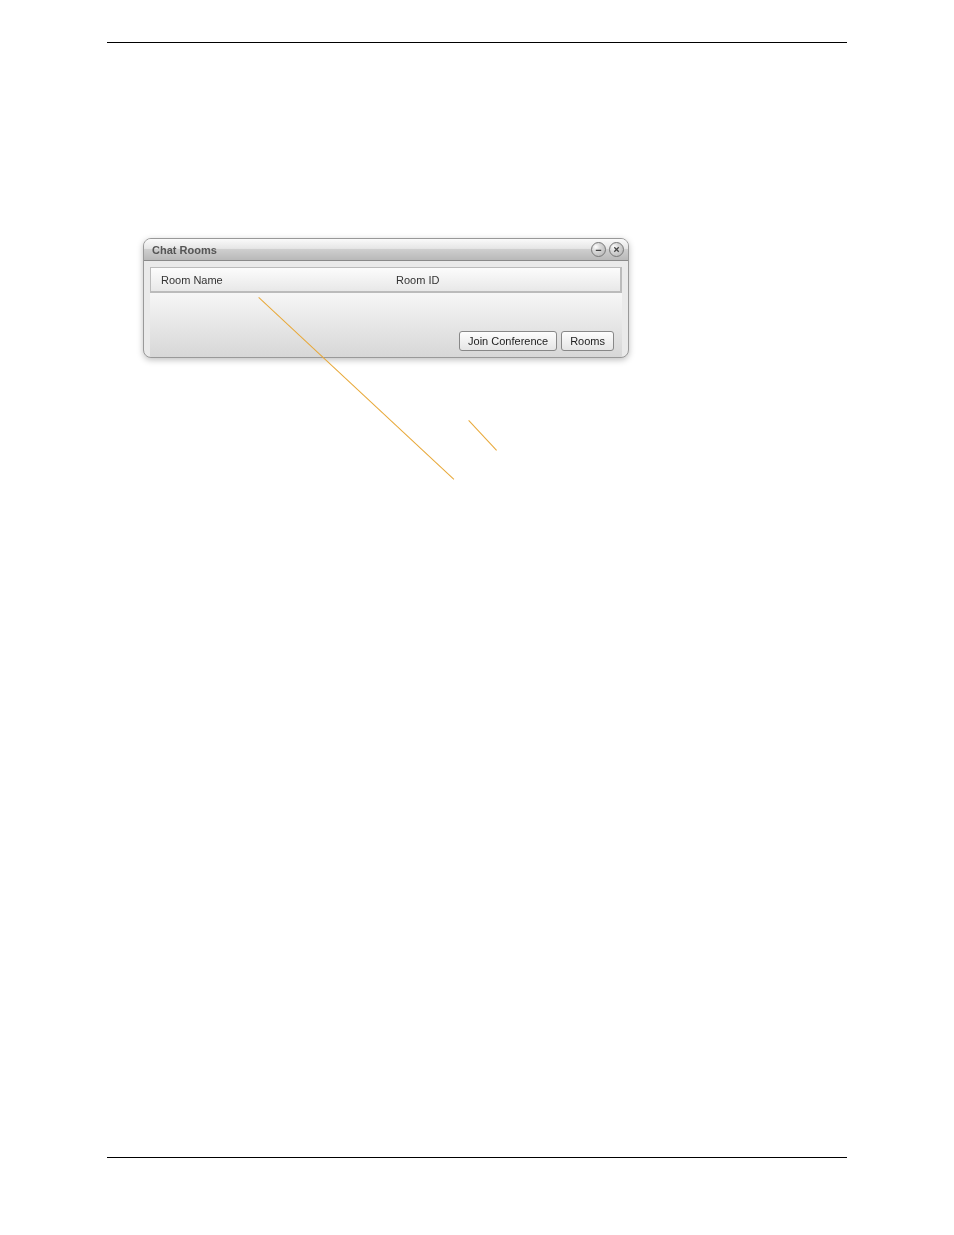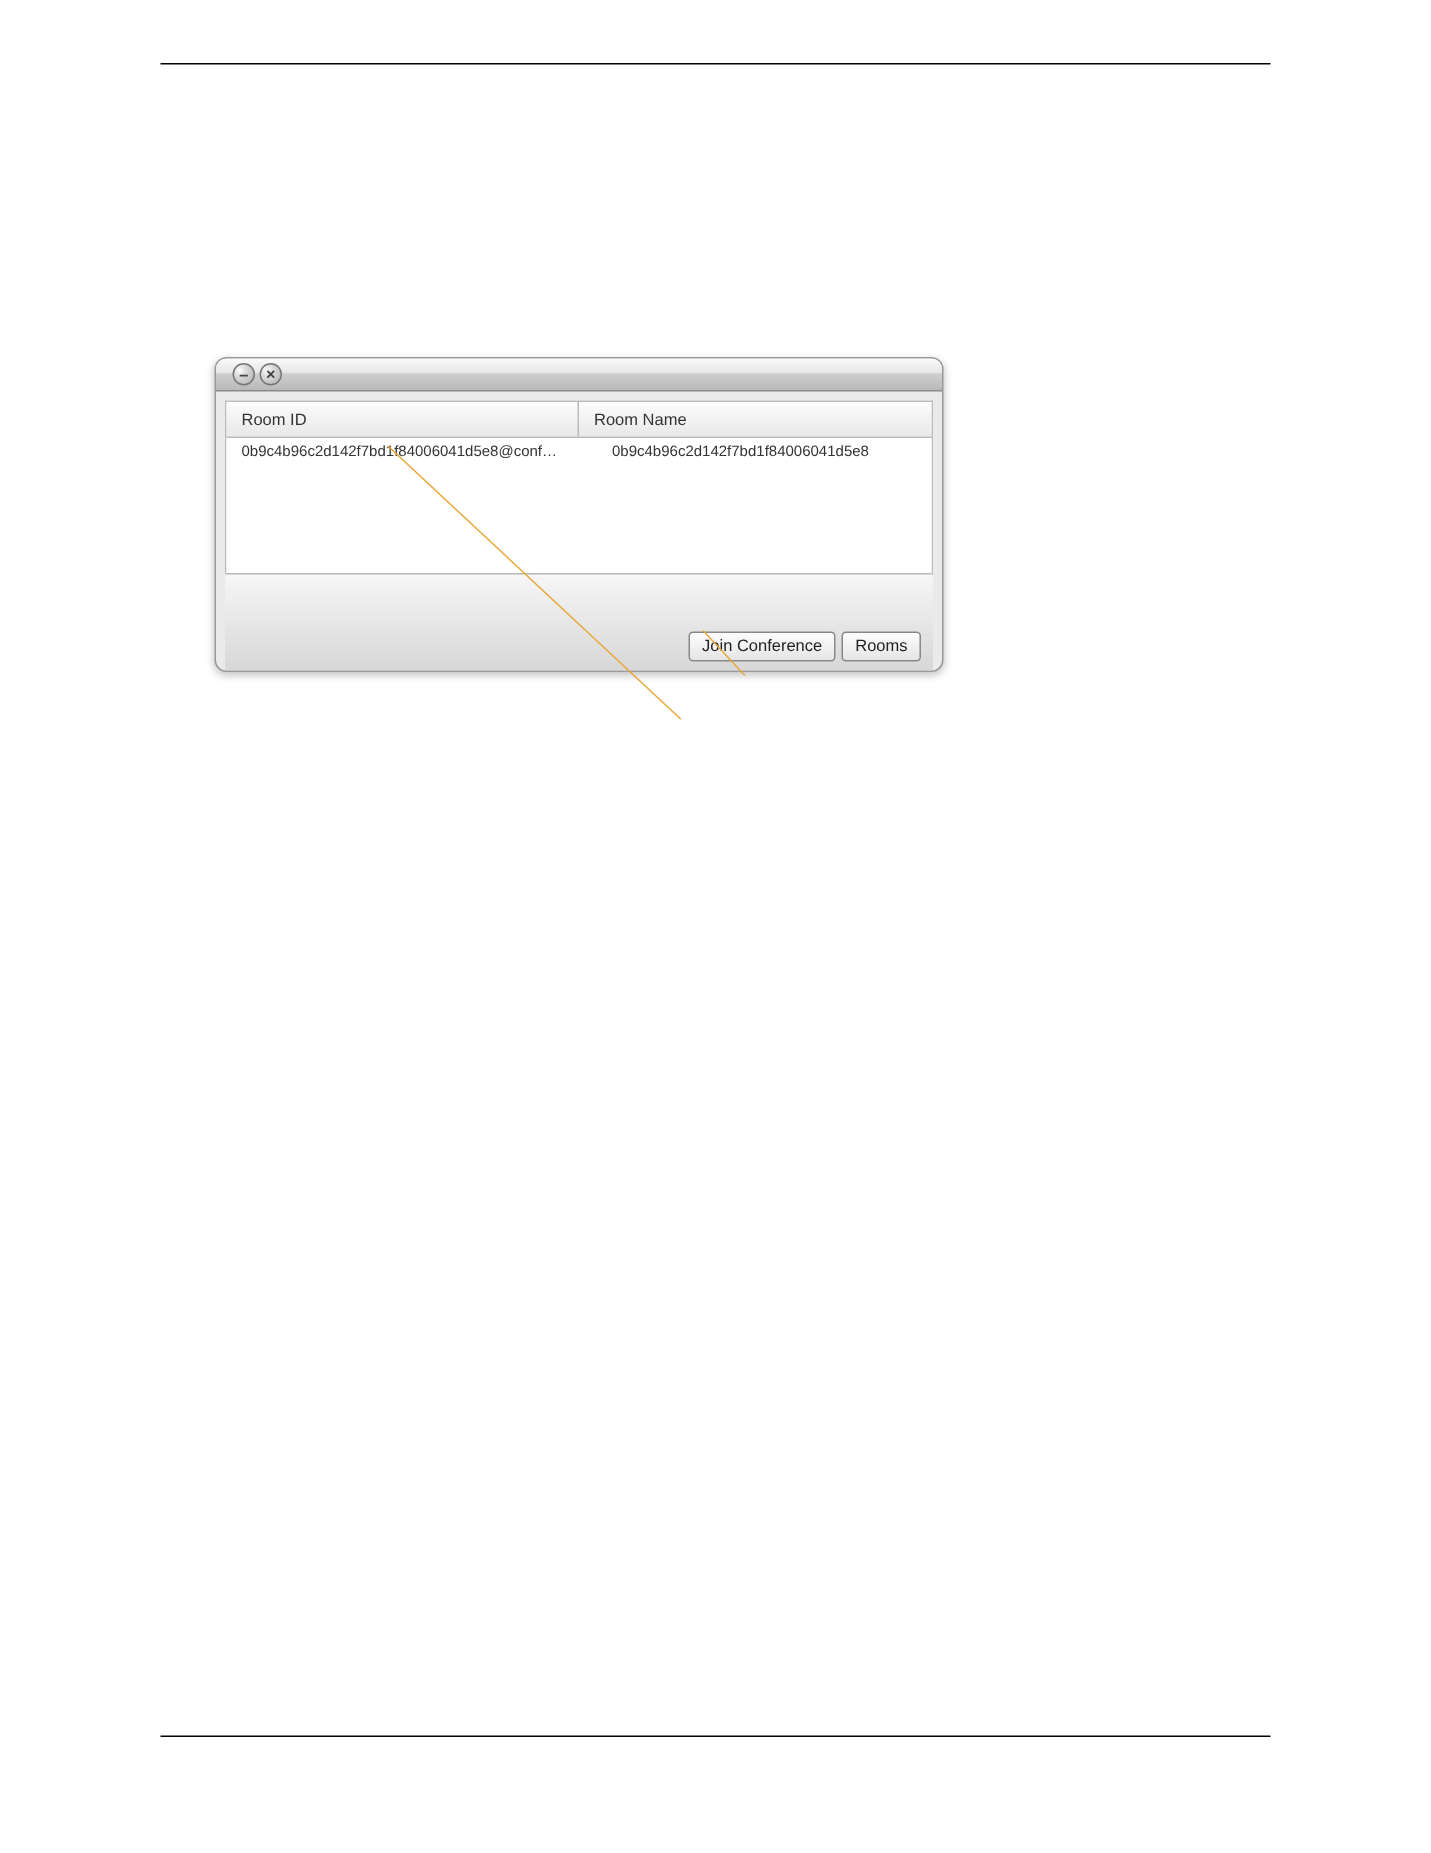--- a/index.html
+++ b/index.html
@@ -143,43 +143,38 @@
   }
 </style>
 </head>
 <body>
 
 <div class="page-rule-top"></div>
 <div class="page-rule-bottom"></div>
 
 <div class="dialog">
   <div class="titlebar">
+    <span class="title-text">Chat Rooms</span>
     <span class="win-btn">
       <svg viewBox="0 0 10 10">
           <line x1="2" y1="6" x2="8" y2="6" stroke="#444" stroke-width="1.4"></line>
         </svg>
     </span>
     <span class="win-btn">
       <svg viewBox="0 0 10 10">
         <line x1="2.5" y1="2.5" x2="7.5" y2="7.5" stroke="#444" stroke-width="1.4"></line>
         <line x1="7.5" y1="2.5" x2="2.5" y2="7.5" stroke="#444" stroke-width="1.4"></line>
       </svg>
     </span>
   </div>
 
   <div class="table-wrap">
     <div class="table-header">
+      <div class="th col-name">Room Name</div>
       <div class="th col-id">Room ID</div>
-      <div class="th col-name">Room Name</div>
-    </div>
-    <div class="table-body">
-      <div class="tr">
-        <div class="td col-id">0b9c4b96c2d142f7bd1f84006041d5e8@conf…</div>
-        <div class="td col-name">0b9c4b96c2d142f7bd1f84006041d5e8</div>
-      </div>
     </div>
   </div>
 
   <div class="footer-wrap">
     <div class="footer">
       <button class="btn">Join Conference</button>
       <button class="btn">Rooms</button>
     </div>
   </div>
 </div>

